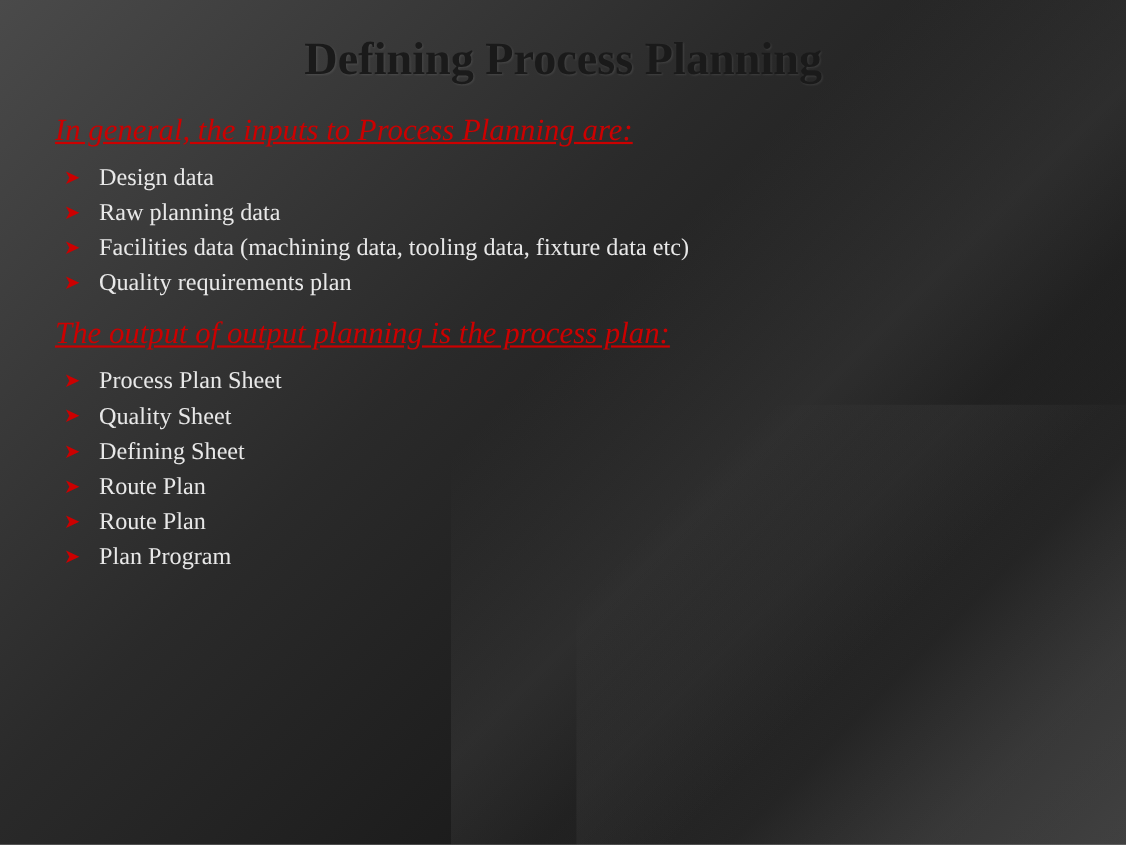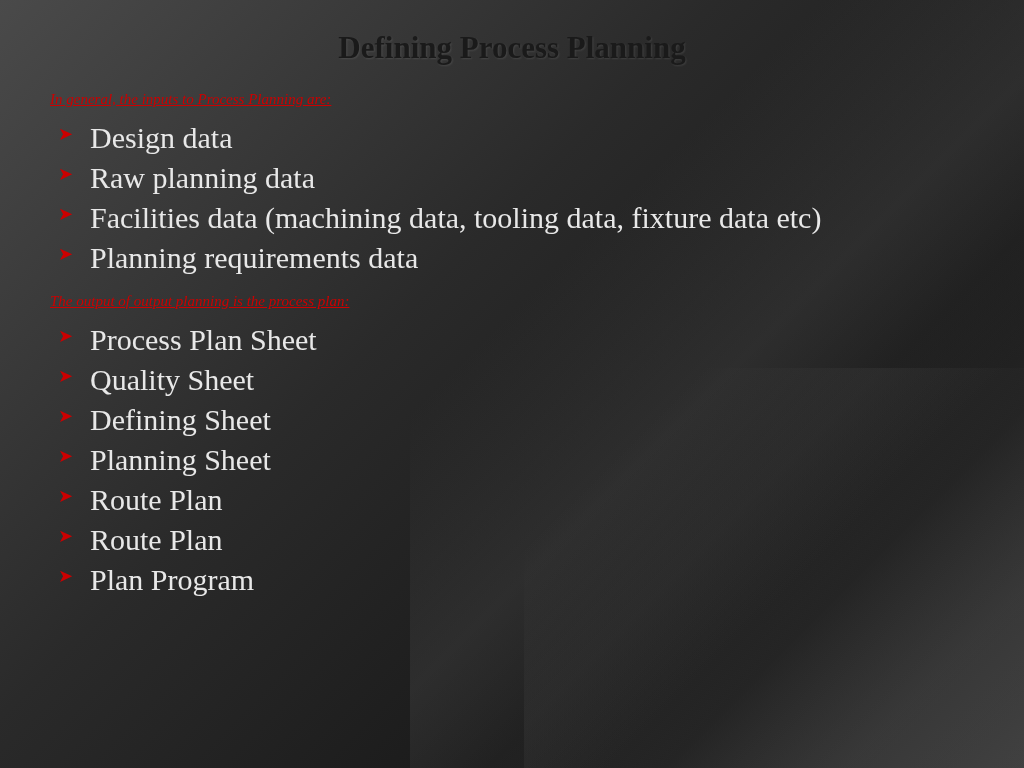--- a/index.html
+++ b/index.html
@@ -41,49 +41,49 @@
       bottom: 0;
       right: 0;
       width: 500px;
       height: 400px;
       background: linear-gradient(135deg, transparent 20%, rgba(100,100,100,0.15) 40%, transparent 60%, rgba(90,90,90,0.2) 80%);
       pointer-events: none;
     }
 
     .title {
       text-align: center;
-      font-size: 31px;
+      font-size: 42px;
       font-weight: bold;
       color: #1a1a1a;
       font-family: Georgia, serif;
       margin-bottom: 25px;
       position: relative;
       z-index: 1;
       text-shadow: 1px 1px 2px rgba(255,255,255,0.1);
     }
 
     .section-header {
-      font-size: 15px;
+      font-size: 28px;
       color: #cc0000;
       font-style: italic;
       margin-bottom: 10px;
       text-decoration: underline;
       position: relative;
       z-index: 1;
     }
 
     .bullet-list {
       list-style: none;
       margin-bottom: 15px;
       position: relative;
       z-index: 1;
     }
 
     .bullet-list li {
-      font-size: 30px;
+      font-size: 22px;
       color: #e8e8e8;
       padding: 3px 0 3px 40px;
       position: relative;
       font-family: 'Times New Roman', Georgia, serif;
     }
 
     .bullet-list li::before {
       content: '➤';
       position: absolute;
       left: 8px;
@@ -103,28 +103,27 @@
 <div class="slide">
   <div class="content-wrapper">
     <h1 class="title">Defining Process Planning</h1>
 
     <p class="section-header">In general, the inputs to Process Planning are:</p>
 
     <ul class="bullet-list">
       <li>Design data</li>
       <li>Raw planning data</li>
       <li>Facilities data (machining data, tooling data, fixture data etc)</li>
-      <li>Planning requirements data</li>
+      <li>Quality requirements plan</li>
     </ul>
 
     <p class="section-header">The output of output planning is the process plan:</p>
 
     <ul class="bullet-list">
       <li>Process Plan Sheet</li>
       <li>Quality Sheet</li>
       <li>Defining Sheet</li>
-      <li>Planning Sheet</li>
       <li>Route Plan</li>
       <li>Route Plan</li>
       <li>Plan Program</li>
     </ul>
   </div>
 </div>
 
 </body></html>

